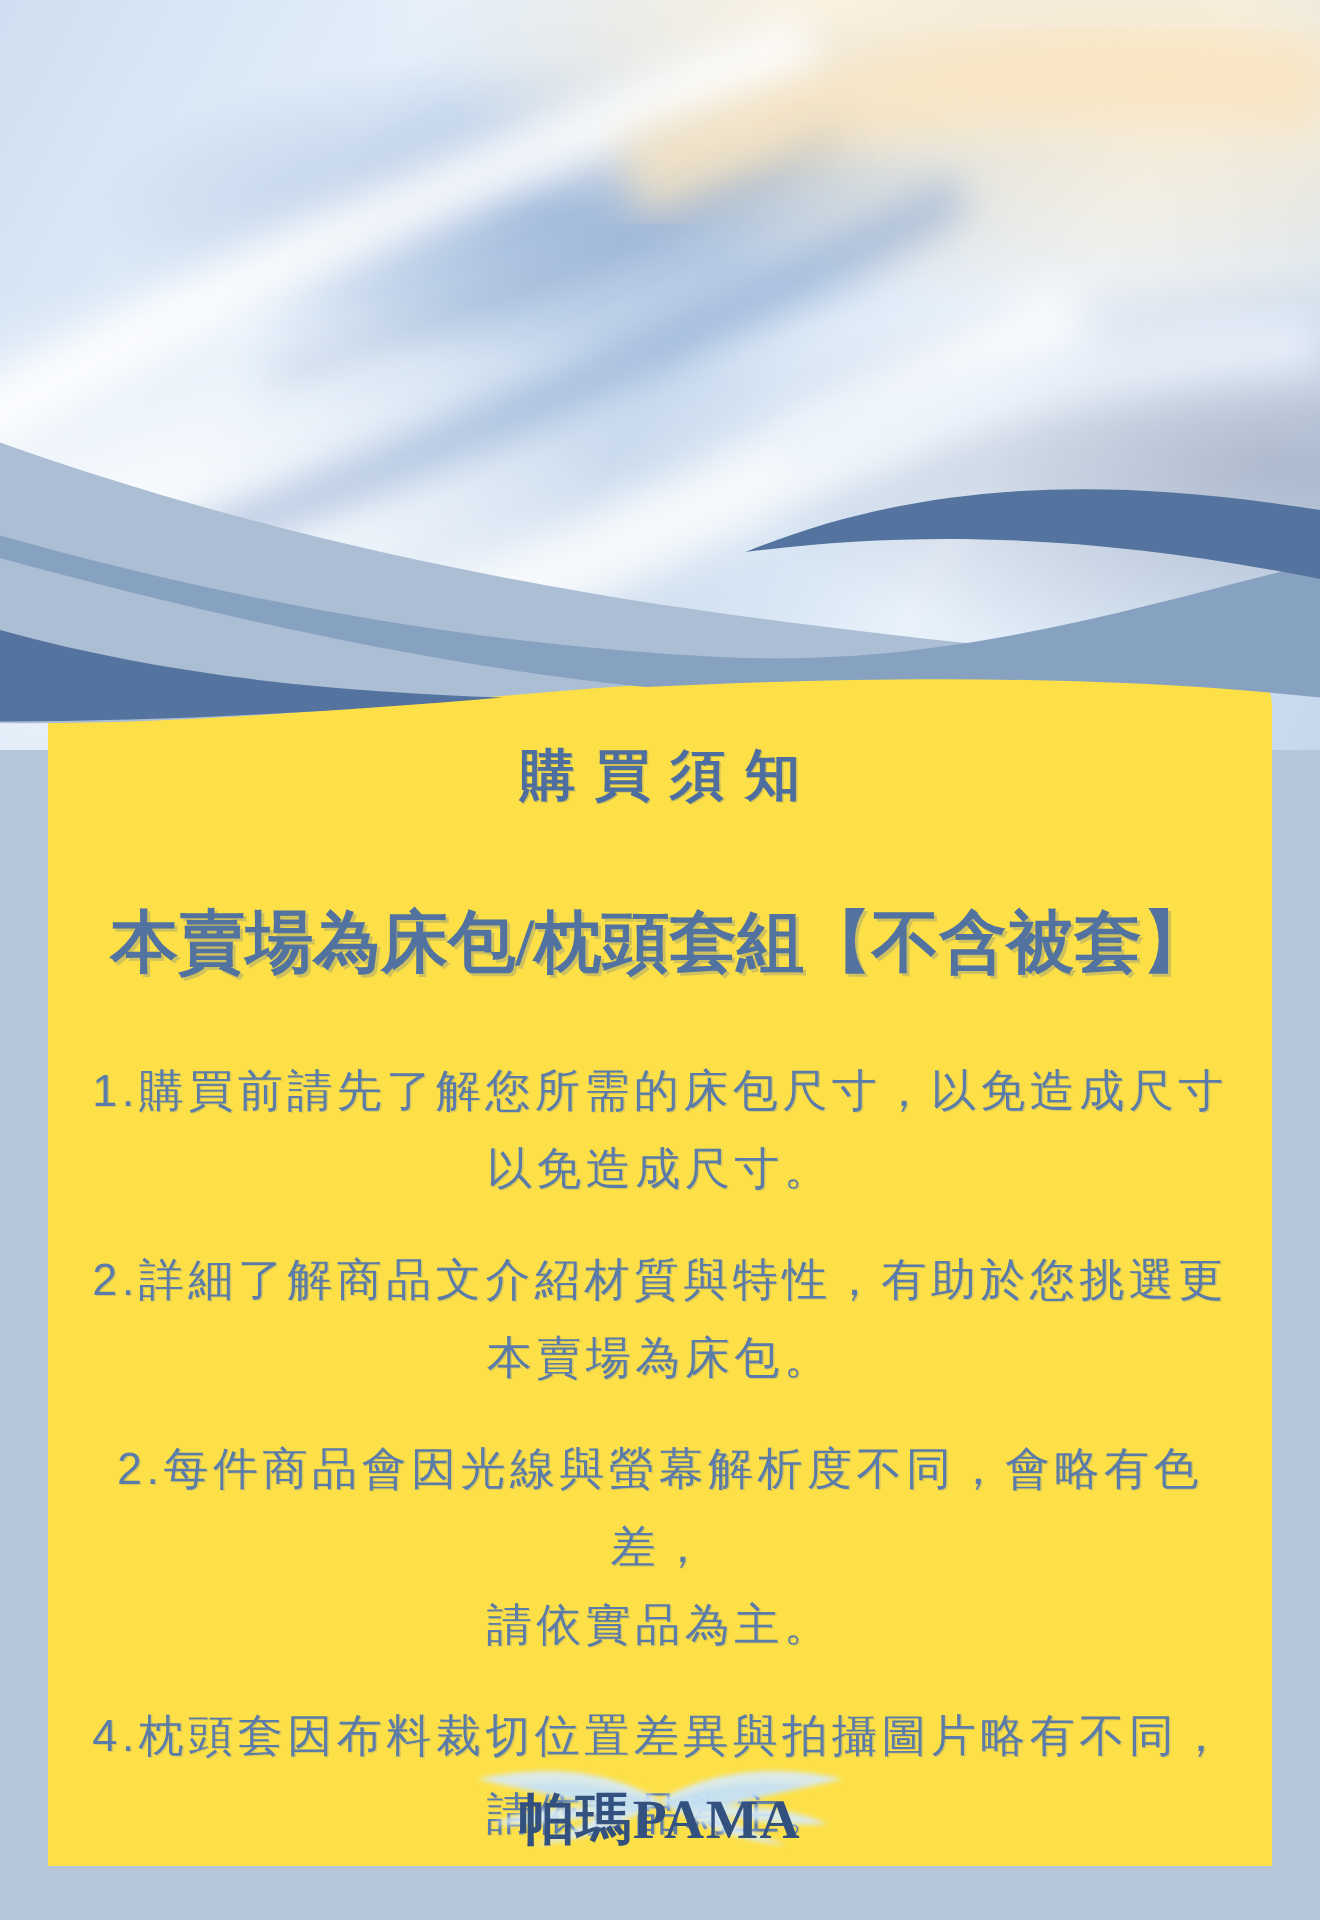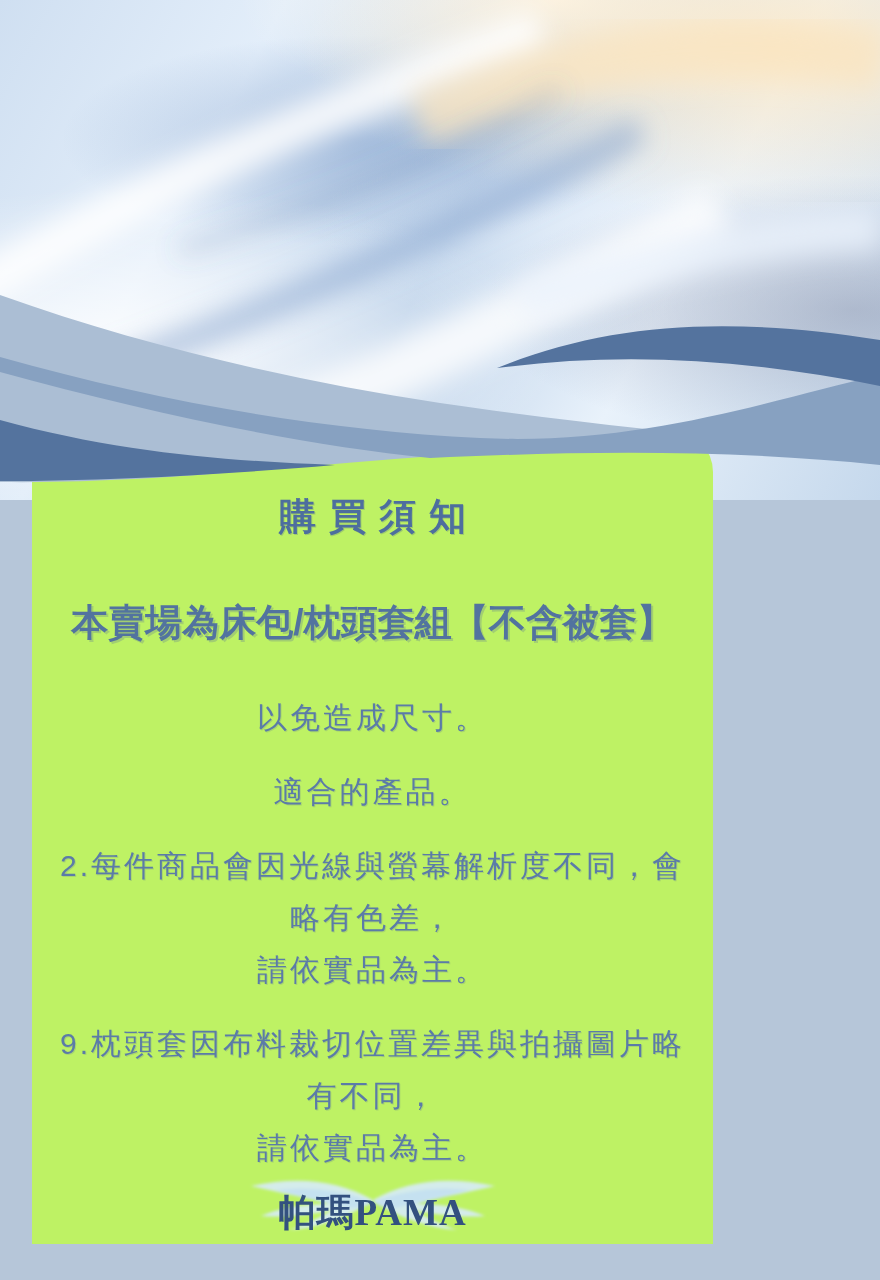--- a/index.html
+++ b/index.html
@@ -21,37 +21,38 @@
       radial-gradient(70% 45% at 97% 62%, rgba(142,151,175,.55), rgba(142,151,175,0) 60%),
       radial-gradient(75% 50% at 15% 70%, rgba(255,255,255,.85), rgba(255,255,255,0) 65%),
       radial-gradient(55% 35% at 40% 28%, rgba(120,152,198,.50), rgba(120,152,198,0) 60%),
       radial-gradient(65% 40% at 75% 45%, rgba(235,243,252,.85), rgba(235,243,252,0) 60%),
       linear-gradient(118deg,#cfdff1 0%,#e3eefa 25%,#b9cfe8 50%,#e9f2fb 72%,#c5d8ec 100%);
   }
   .hero svg{position:absolute;left:0;top:0;}
 
   
   .card{
-    position:absolute;left:32px;top:430px;width:681px;height:814px;z-index:2;
-    background:#bef264;border-radius:42px 42px 0 0;
+    position:absolute;left:32px;top:430px;width:816px;height:814px;z-index:2;
+    background:#fde047;border-radius:42px 42px 0 0;
     box-sizing:border-box;
     padding:62px 18px 0 18px;
     text-align:center;
   }
   .card h1{
     margin:0;font-size:37px;font-weight:bold;
     letter-spacing:13px;padding-left:13px;
     color:#4d6e9e;
     text-shadow:1px 1px 0 rgba(70,95,130,.25);
   }
   .card h2{
-    margin:56px 0 4px 0;font-size:37px;font-weight:bold;letter-spacing:0px;
+    margin:56px 0 4px 0;font-size:45px;font-weight:bold;letter-spacing:0px;
     color:#52739f;
     text-shadow:2px 2px 0 rgba(90,115,150,.28);
     white-space:nowrap;
+    font-family:Liberation Serif, serif;
   }
   .items{margin-top:44px;}
   .items p{
     margin:0 0 22px 0;
     font-size:30px;line-height:52px;letter-spacing:3px;
     color:#5b7ba8;
     text-shadow:1px 1px 0 rgba(90,115,150,.22);
   }
   .items p span{display:block;}
 
@@ -91,31 +92,33 @@
       <path d="M520,300 C660,260 780,230 880,230" stroke="rgba(235,243,252,0.8)" stroke-width="40" fill="none" filter="url(#soft)"></path>
     </svg>
   </div>
 
   <div class="card">
     <h1>購買須知</h1>
     <h2>本賣場為床包/枕頭套組【不含被套】</h2>
 
     <div class="items">
       <p>
+        <span>1.購買前請先了解您所需的床包尺寸，以免造成尺寸</span>
         <span>以免造成尺寸。</span>
       </p>
       <p>
-        <span>適合的產品。</span>
+        <span>2.詳細了解商品文介紹材質與特性，有助於您挑選更</span>
+        <span>本賣場為床包。</span>
       </p>
       <p>
         <span>2.每件商品會因光線與螢幕解析度不同，會略有色差，</span>
         <span>請依實品為主。</span>
       </p>
       <p>
-        <span>9.枕頭套因布料裁切位置差異與拍攝圖片略有不同，</span>
+        <span>4.枕頭套因布料裁切位置差異與拍攝圖片略有不同，</span>
         <span>請依實品為主。</span>
       </p>
     </div>
 
     <div class="logo">
       <svg class="wings" width="260" height="66" viewBox="0 0 260 66">
         <defs>
           <filter id="wsoft" x="-20%" y="-20%" width="140%" height="140%">
             <feGaussianBlur stdDeviation="1.6"></feGaussianBlur>
           </filter>

